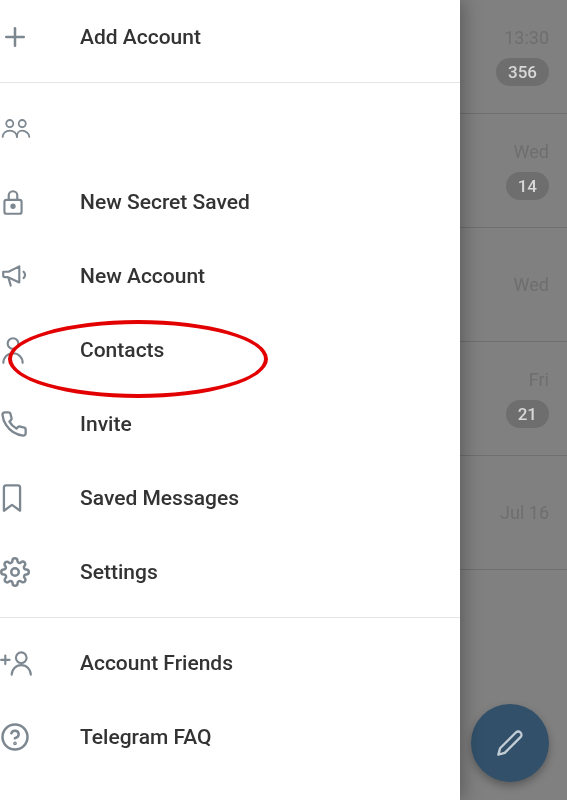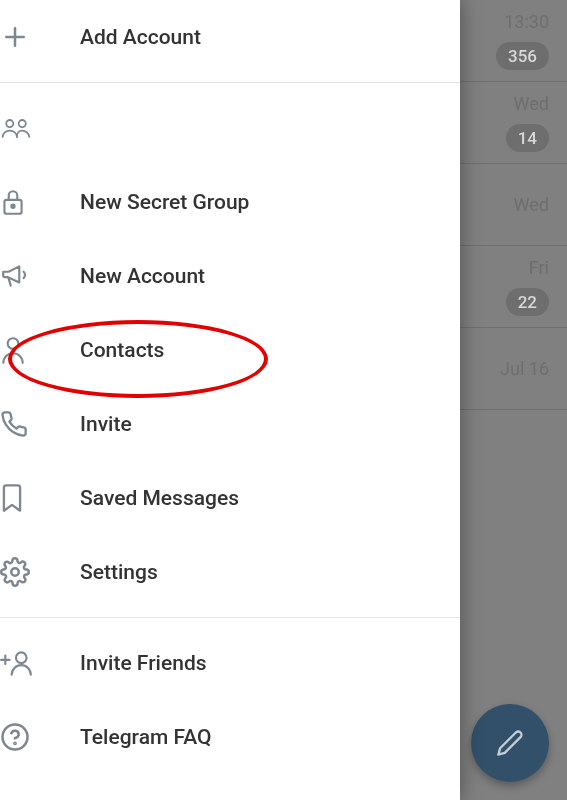--- a/index.html
+++ b/index.html
@@ -19,21 +19,21 @@
     .chat-list {
       position: absolute;
       right: 0;
       top: 0;
       width: 130px;
       height: 100%;
       display: flex;
       flex-direction: column;
     }
     .chat-item {
-      height: 82px;
+      height: 114px;
       border-bottom: 1px solid #6f6f6f;
       display: flex;
       flex-direction: column;
       align-items: flex-end;
       justify-content: center;
       padding-right: 18px;
       gap: 10px;
     }
     .chat-time {
       color: #6e6e6e;
@@ -119,21 +119,21 @@
     </div>
     <div class="chat-item">
       <span class="chat-time">Wed</span>
       <span class="chat-badge">14</span>
     </div>
     <div class="chat-item">
       <span class="chat-time">Wed</span>
     </div>
     <div class="chat-item">
       <span class="chat-time">Fri</span>
-      <span class="chat-badge">22</span>
+      <span class="chat-badge">21</span>
     </div>
     <div class="chat-item">
       <span class="chat-time">Jul 16</span>
     </div>
   </div>
   <div class="fab">
     <span class="icon">
       <svg width="28" height="28" viewBox="0 0 24 24" fill="none" stroke="#c2cdd6" stroke-width="2" stroke-linecap="round" stroke-linejoin="round">
         <path d="M17 3a2.8 2.8 0 1 1 4 4L7.5 20.5 2 22l1.5-5.5L17 3z"></path>
       </svg>
@@ -167,21 +167,21 @@
   </div>
 
   <div class="menu-item">
     <span class="icon">
       <svg width="26" height="30" viewBox="0 0 24 28" fill="none" stroke="#7d8790" stroke-width="2" stroke-linecap="round" stroke-linejoin="round">
         <rect x="4" y="12" width="16" height="13" rx="2"></rect>
         <path d="M8 12V8a4 4 0 0 1 8 0v4"></path>
         <circle cx="12" cy="18" r="1.5" fill="#7d8790"></circle>
       </svg>
     </span>
-    <span class="label">New Secret Group</span>
+    <span class="label">New Secret Saved</span>
   </div>
 
   <div class="menu-item">
     <span class="icon">
       <svg width="30" height="28" viewBox="0 0 28 26" fill="none" stroke="#7d8790" stroke-width="2" stroke-linecap="round" stroke-linejoin="round">
         <path d="M3 10v4a1 1 0 0 0 1 1h3l11 5V5L8 10H4a1 1 0 0 0-1 1z" transform="translate(0,-1)"></path>
         <path d="M8 15l2 7"></path>
         <path d="M22 9a4 4 0 0 1 0 6"></path>
       </svg>
     </span>
@@ -230,21 +230,21 @@
 
   <div class="menu-item">
     <span class="icon">
       <svg width="34" height="28" viewBox="0 0 32 26" fill="none" stroke="#7d8790" stroke-width="2" stroke-linecap="round">
         <circle cx="20" cy="8" r="5"></circle>
         <path d="M11 24c0-5 4-9 9-9s9 4 9 9"></path>
         <line x1="5" y1="6" x2="5" y2="14"></line>
         <line x1="1" y1="10" x2="9" y2="10"></line>
       </svg>
     </span>
-    <span class="label">Invite Friends</span>
+    <span class="label">Account Friends</span>
   </div>
 
   <div class="menu-item">
     <span class="icon">
       <svg width="30" height="30" viewBox="0 0 24 24" fill="none" stroke="#7d8790" stroke-width="2" stroke-linecap="round" stroke-linejoin="round">
         <circle cx="12" cy="12" r="10"></circle>
         <path d="M9.09 9a3 3 0 0 1 5.83 1c0 2-3 3-3 3"></path>
         <circle cx="12" cy="17" r="0.5" fill="#7d8790"></circle>
       </svg>
     </span>

